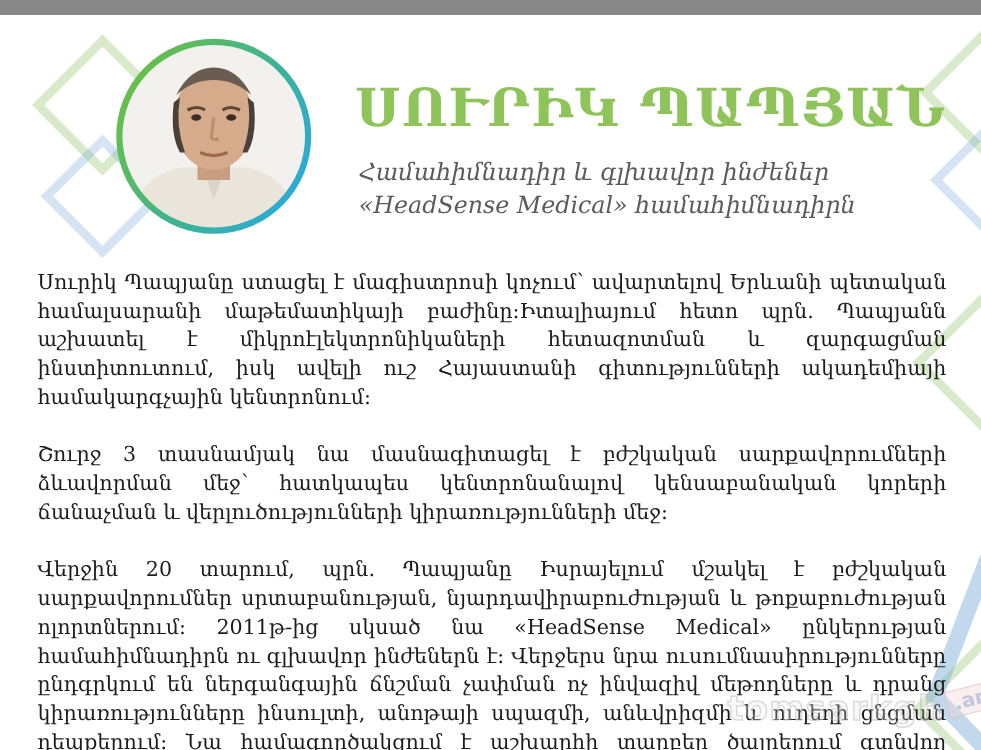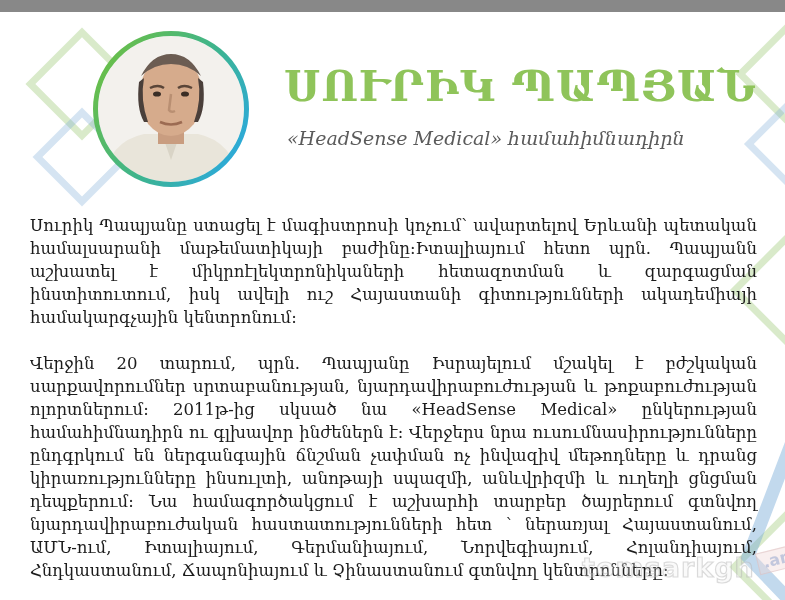--- a/index.html
+++ b/index.html
@@ -112,25 +112,27 @@
 
         <path d="M79 64 L77 80 Q79 83 83 81" stroke="#b98f72" stroke-width="2.5" fill="none"></path>
         <path d="M68 92 Q79 97 90 92" stroke="#9c6b52" stroke-width="2.5" fill="none"></path>
       </g>
       <circle cx="79" cy="79" r="75.5" fill="none" stroke="url(#ringGrad)" stroke-width="5"></circle>
     </svg>
   </div>
 
   <div class="title">ՍՈՒՐԻԿ ՊԱՊՅԱՆ</div>
   <div class="subtitle">
+    <div>Համահիմնադիր և գլխավոր ինժեներ</div>
     <div>«HeadSense Medical» համահիմնադիրն</div>
   </div>
 
   <div class="bio">
     <p>Սուրիկ Պապյանը ստացել է մագիստրոսի կոչում՝ ավարտելով Երևանի պետական համալսարանի մաթեմատիկայի բաժինը:Իտալիայում հետո պրն. Պապյանն աշխատել է միկրոէլեկտրոնիկաների հետազոտման և զարգացման ինստիտուտում, իսկ ավելի ուշ Հայաստանի գիտությունների ակադեմիայի համակարգչային կենտրոնում:</p>
+    <p>Շուրջ 3 տասնամյակ նա մասնագիտացել է բժշկական սարքավորումների ձևավորման մեջ՝ հատկապես կենտրոնանալով կենսաբանական կորերի ճանաչման և վերլուծությունների կիրառությունների մեջ:</p>
     <p>Վերջին 20 տարում, պրն. Պապյանը Իսրայելում մշակել է բժշկական սարքավորումներ սրտաբանության, նյարդավիրաբուժության և թոքաբուժության ոլորտներում: 2011թ-ից սկսած նա «HeadSense Medical» ընկերության համահիմնադիրն ու գլխավոր ինժեներն է: Վերջերս նրա ուսումնասիրությունները ընդգրկում են ներգանգային ճնշման չափման ոչ ինվազիվ մեթոդները և դրանց կիրառությունները ինսուլտի, անոթայի սպազմի, անևվրիզմի և ուղեղի ցնցման դեպքերում: Նա համագործակցում է աշխարհի տարբեր ծայրերում գտնվող նյարդավիրաբուժական հաստատությունների հետ ՝ ներառյալ Հայաստանում, ԱՄՆ-ում, Իտալիայում, Գերմանիայում, Նորվեգիայում, Հոլանդիայում, Հնդկաստանում, Ճապոնիայում և Չինաստանում գտնվող կենտրոնները:</p>
   </div>
 
   <div class="watermark">
     <span class="wm-text">tomsarkgh</span>
     <span class="wm-badge">.am</span>
   </div>
 
 </div>
 

